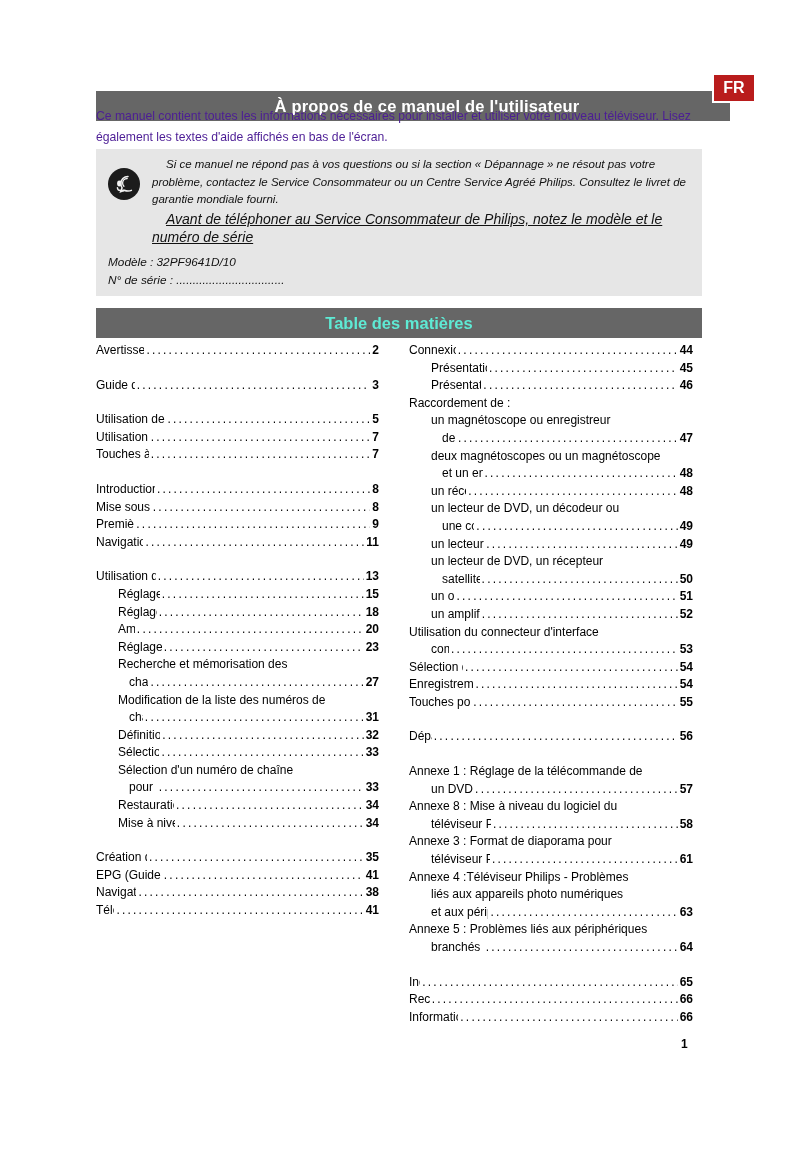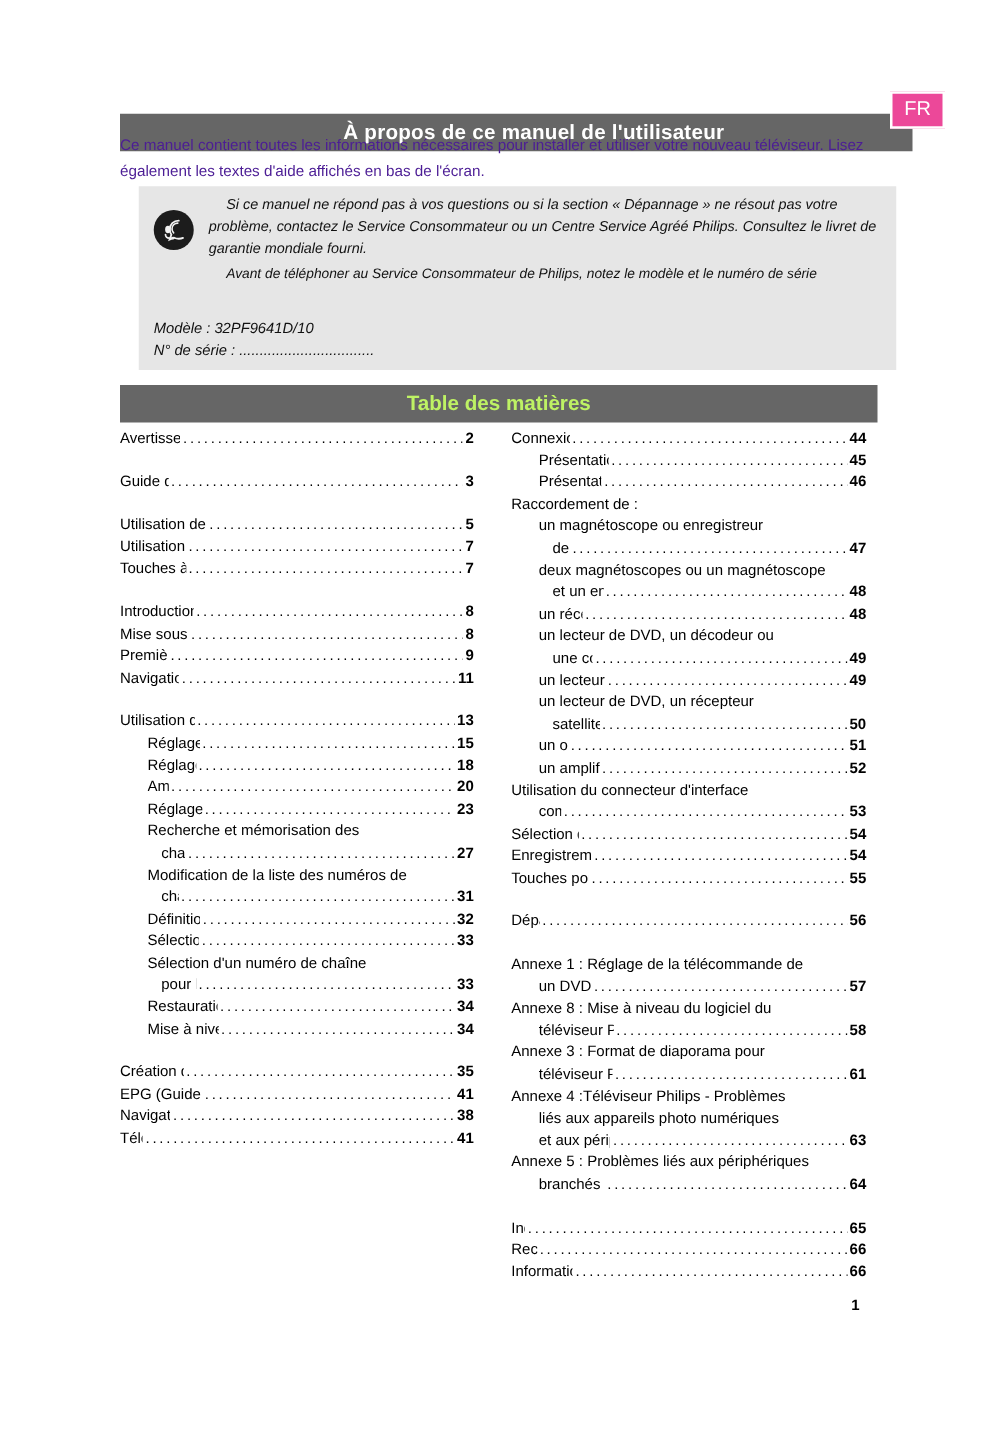--- a/index.html
+++ b/index.html
@@ -46,46 +46,46 @@
     align-items: center;
     justify-content: center;
     padding-left: 28px;
   }
   .lang-badge {
     position: absolute;
     left: 616px;
     top: 0px;
     width: 44px;
     height: 30px;
-    background: #ec4899;
+    background: #b91c1c;
     border: 2px solid #ffffff;
     box-sizing: border-box;
     color: #ffffff;
     font-size: 16px;
-    font-weight: normal;
+    font-weight: bold;
     display: flex;
     align-items: center;
     justify-content: center;
   }
 
   
   .intro {
     position: absolute;
     left: 96px;
     top: 106px;
     width: 600px;
     font-size: 12.2px;
     line-height: 21px;
     color: #4c1d95;
   }
 
   
   .infobox {
     position: absolute;
-    left: 111px;
+    left: 96px;
     top: 149px;
     width: 606px;
     height: 147px;
     background: #e6e6e6;
   }
   .infobox-icon {
     position: absolute;
     left: 11px;
     top: 18px;
     width: 34px;
@@ -103,25 +103,26 @@
   }
   .infobox-text p {
     margin: 0;
     text-indent: 14px;
   }
   .infobox-para2 {
     position: absolute;
     left: 56px;
     top: 62px;
     width: 545px;
-    font-size: 11px;
+    font-size: 14px;
     font-style: italic;
     line-height: 17.5px;
     color: #111111;
     text-indent: 14px;
+    text-decoration: underline;
   }
   .infobox-para2 .cont {
     display: block;
     margin-left: -44px;
     text-indent: 0;
   }
   .infobox-model {
     position: absolute;
     left: 12px;
     top: 104px;
@@ -132,21 +133,21 @@
   }
 
   
   .toc-bar {
     position: absolute;
     left: 96px;
     top: 308px;
     width: 606px;
     height: 30px;
     background: #666666;
-    color: #bef264;
+    color: #5eead4;
     font-size: 16.5px;
     font-weight: bold;
     display: flex;
     align-items: center;
     justify-content: center;
   }
 
   
   .col {
     position: absolute;

